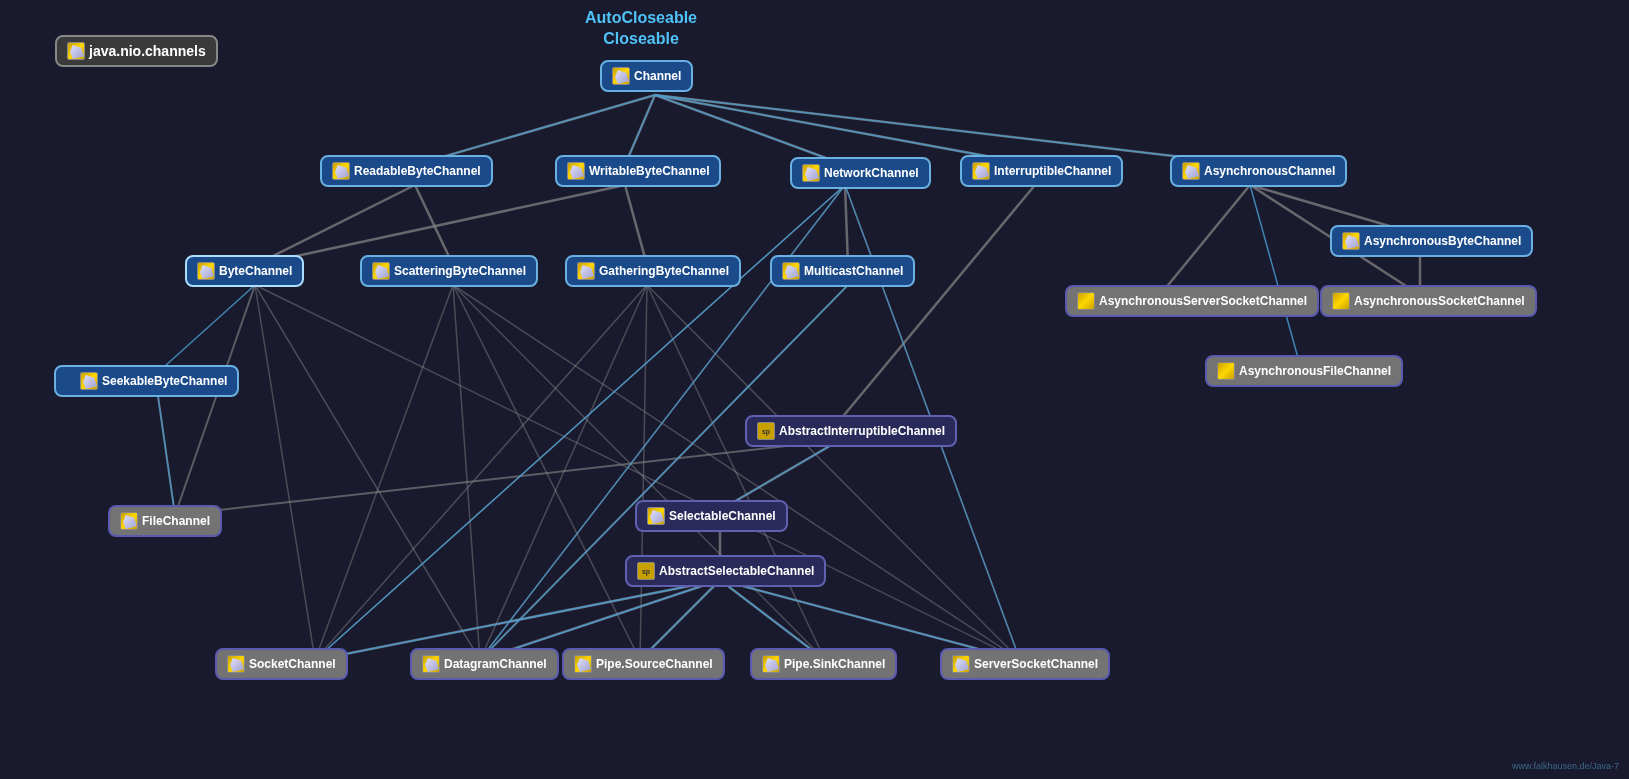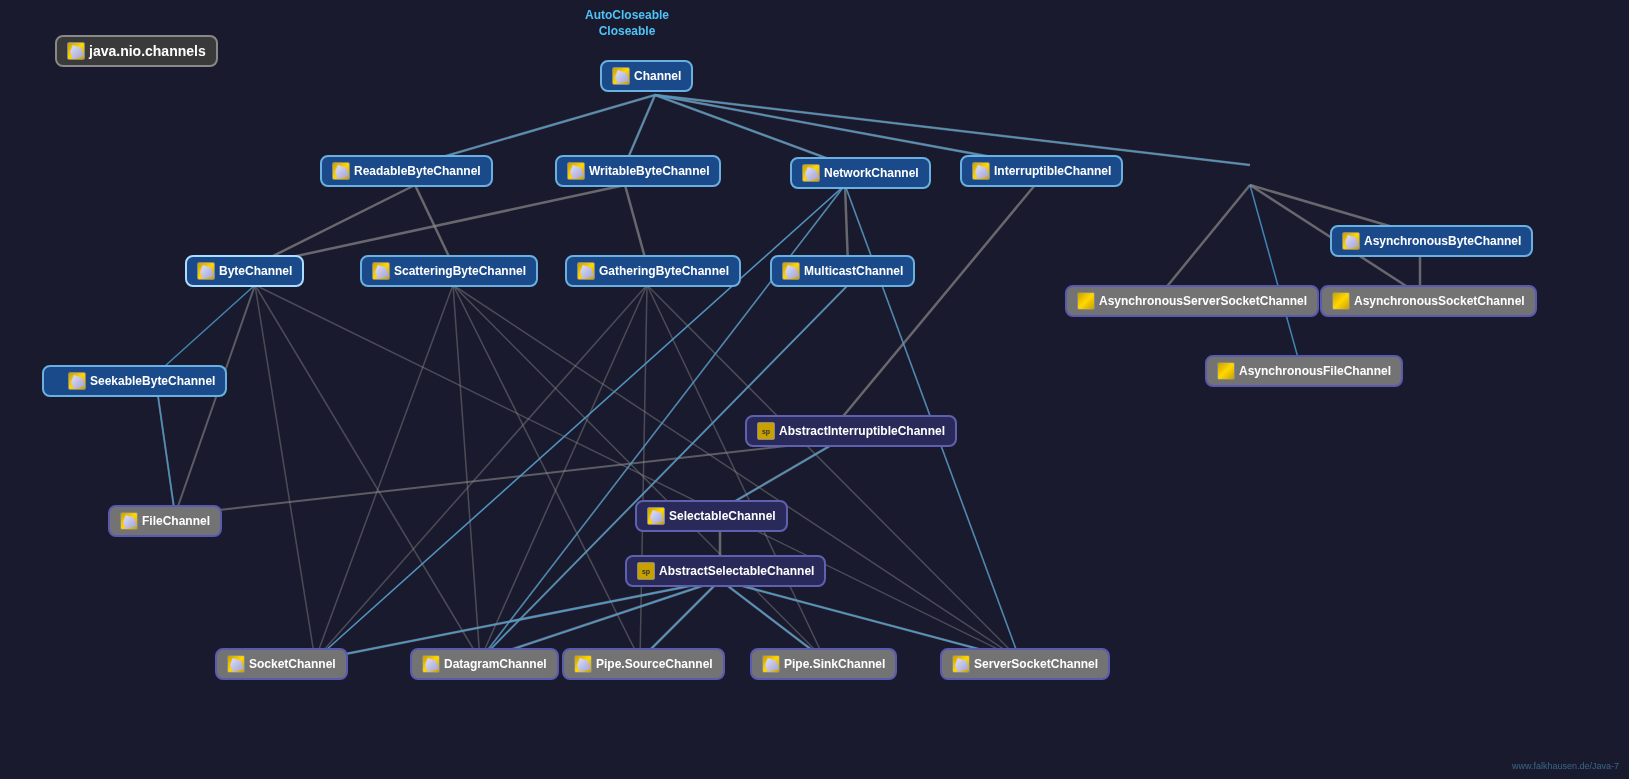--- a/index.html
+++ b/index.html
@@ -222,21 +222,21 @@
     <line x1="845" y1="185" x2="1020" y2="660" stroke="#4a9fd4" stroke-width="1.5" opacity="0.7"></line>
     <line x1="845" y1="185" x2="315" y2="660" stroke="#4a9fd4" stroke-width="1" opacity="0.6"></line>
 
   </svg>
 
   <div class="node node-package" style="left: 55px; top: 35px;">
     <span class="node-icon icon-interface"></span>
     <span>java.nio.channels</span>
   </div>
 
-  <div style="position:absolute; left:585px; top:8px; color:#4fc3f7; font-size:12px; font-weight:bold; text-align:center; line-height:1.3;">
+  <div style="position:absolute; left:585px; top:8px; color:#4fc3f7; font-size:16px; font-weight:bold; text-align:center; line-height:1.3;">
     <div>AutoCloseable</div>
     <div>Closeable</div>
   </div>
 
   <div class="node node-interface" style="left: 600px; top: 60px;">
     <span class="node-icon icon-interface"></span>
     <span>Channel</span>
   </div>
 
   <div class="node node-interface" style="left: 320px; top: 155px;">
@@ -252,20 +252,24 @@
   <div class="node node-interface" style="left: 790px; top: 157px;">
     <span class="node-icon icon-interface"></span>
     <span>NetworkChannel</span>
   </div>
 
   <div class="node node-interface" style="left: 960px; top: 155px;">
     <span class="node-icon icon-interface"></span>
     <span>InterruptibleChannel</span>
   </div>
 
+  <div class="node node-interface" style="left: 1170px; top: 155px;">
+    <span class="node-icon icon-interface"></span>
+    <span>AsynchronousChannel</span>
+  </div>
 
   <div class="node node-interface" style="left: 185px; top: 255px; border-color: #aaddff;">
     <span class="node-icon icon-interface"></span>
     <span>ByteChannel</span>
   </div>
 
   <div class="node node-interface" style="left: 360px; top: 255px;">
     <span class="node-icon icon-interface"></span>
     <span>ScatteringByteChannel</span>
   </div>
@@ -288,21 +292,21 @@
   <div class="node node-class" style="left: 1065px; top: 285px;">
     <span class="node-icon icon-abstract"></span>
     <span>AsynchronousServerSocketChannel</span>
   </div>
 
   <div class="node node-class" style="left: 1320px; top: 285px;">
     <span class="node-icon icon-abstract"></span>
     <span>AsynchronousSocketChannel</span>
   </div>
 
-  <div class="node node-interface" style="left: 42px; top: 365px; padding-left: 24px;">
+  <div class="node node-interface" style="left: 54px; top: 365px; padding-left: 24px;">
     <span class="node-icon icon-interface"></span>
     <span>SeekableByteChannel</span>
   </div>
 
   <div class="node node-class" style="left: 1205px; top: 355px;">
     <span class="node-icon icon-abstract"></span>
     <span>AsynchronousFileChannel</span>
   </div>
 
   <div class="node node-abstract" style="left: 745px; top: 415px;">

